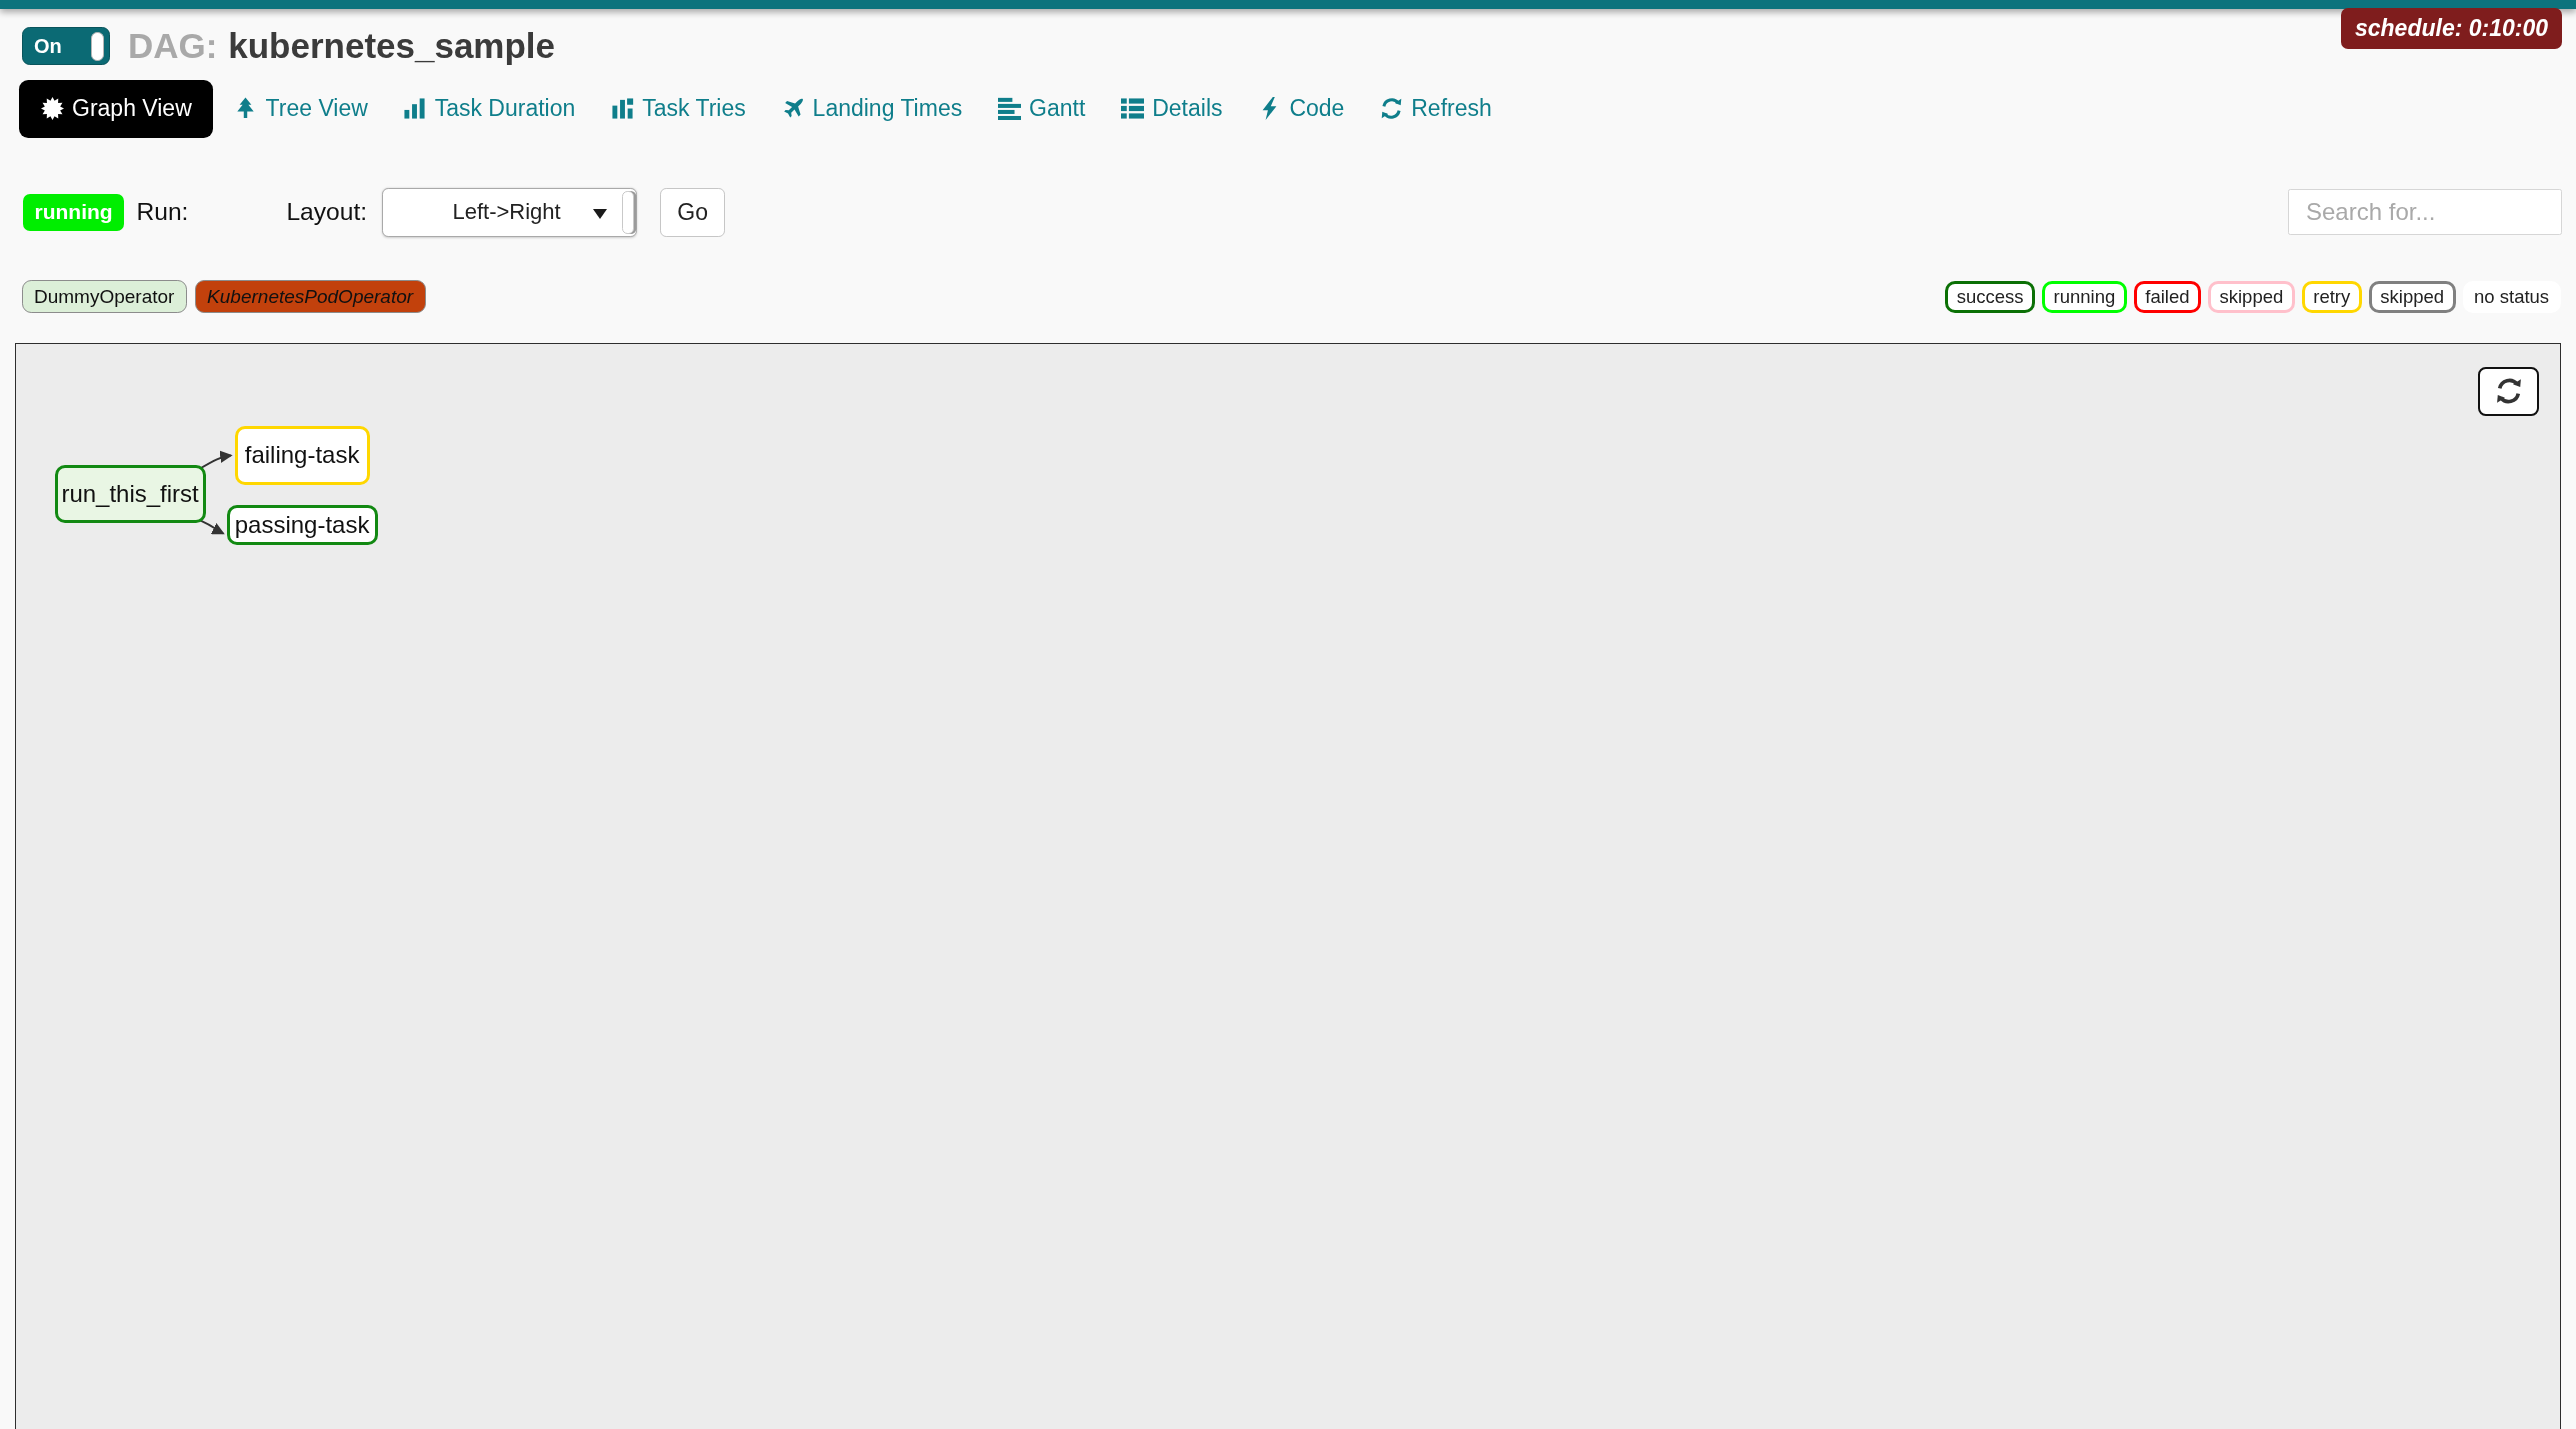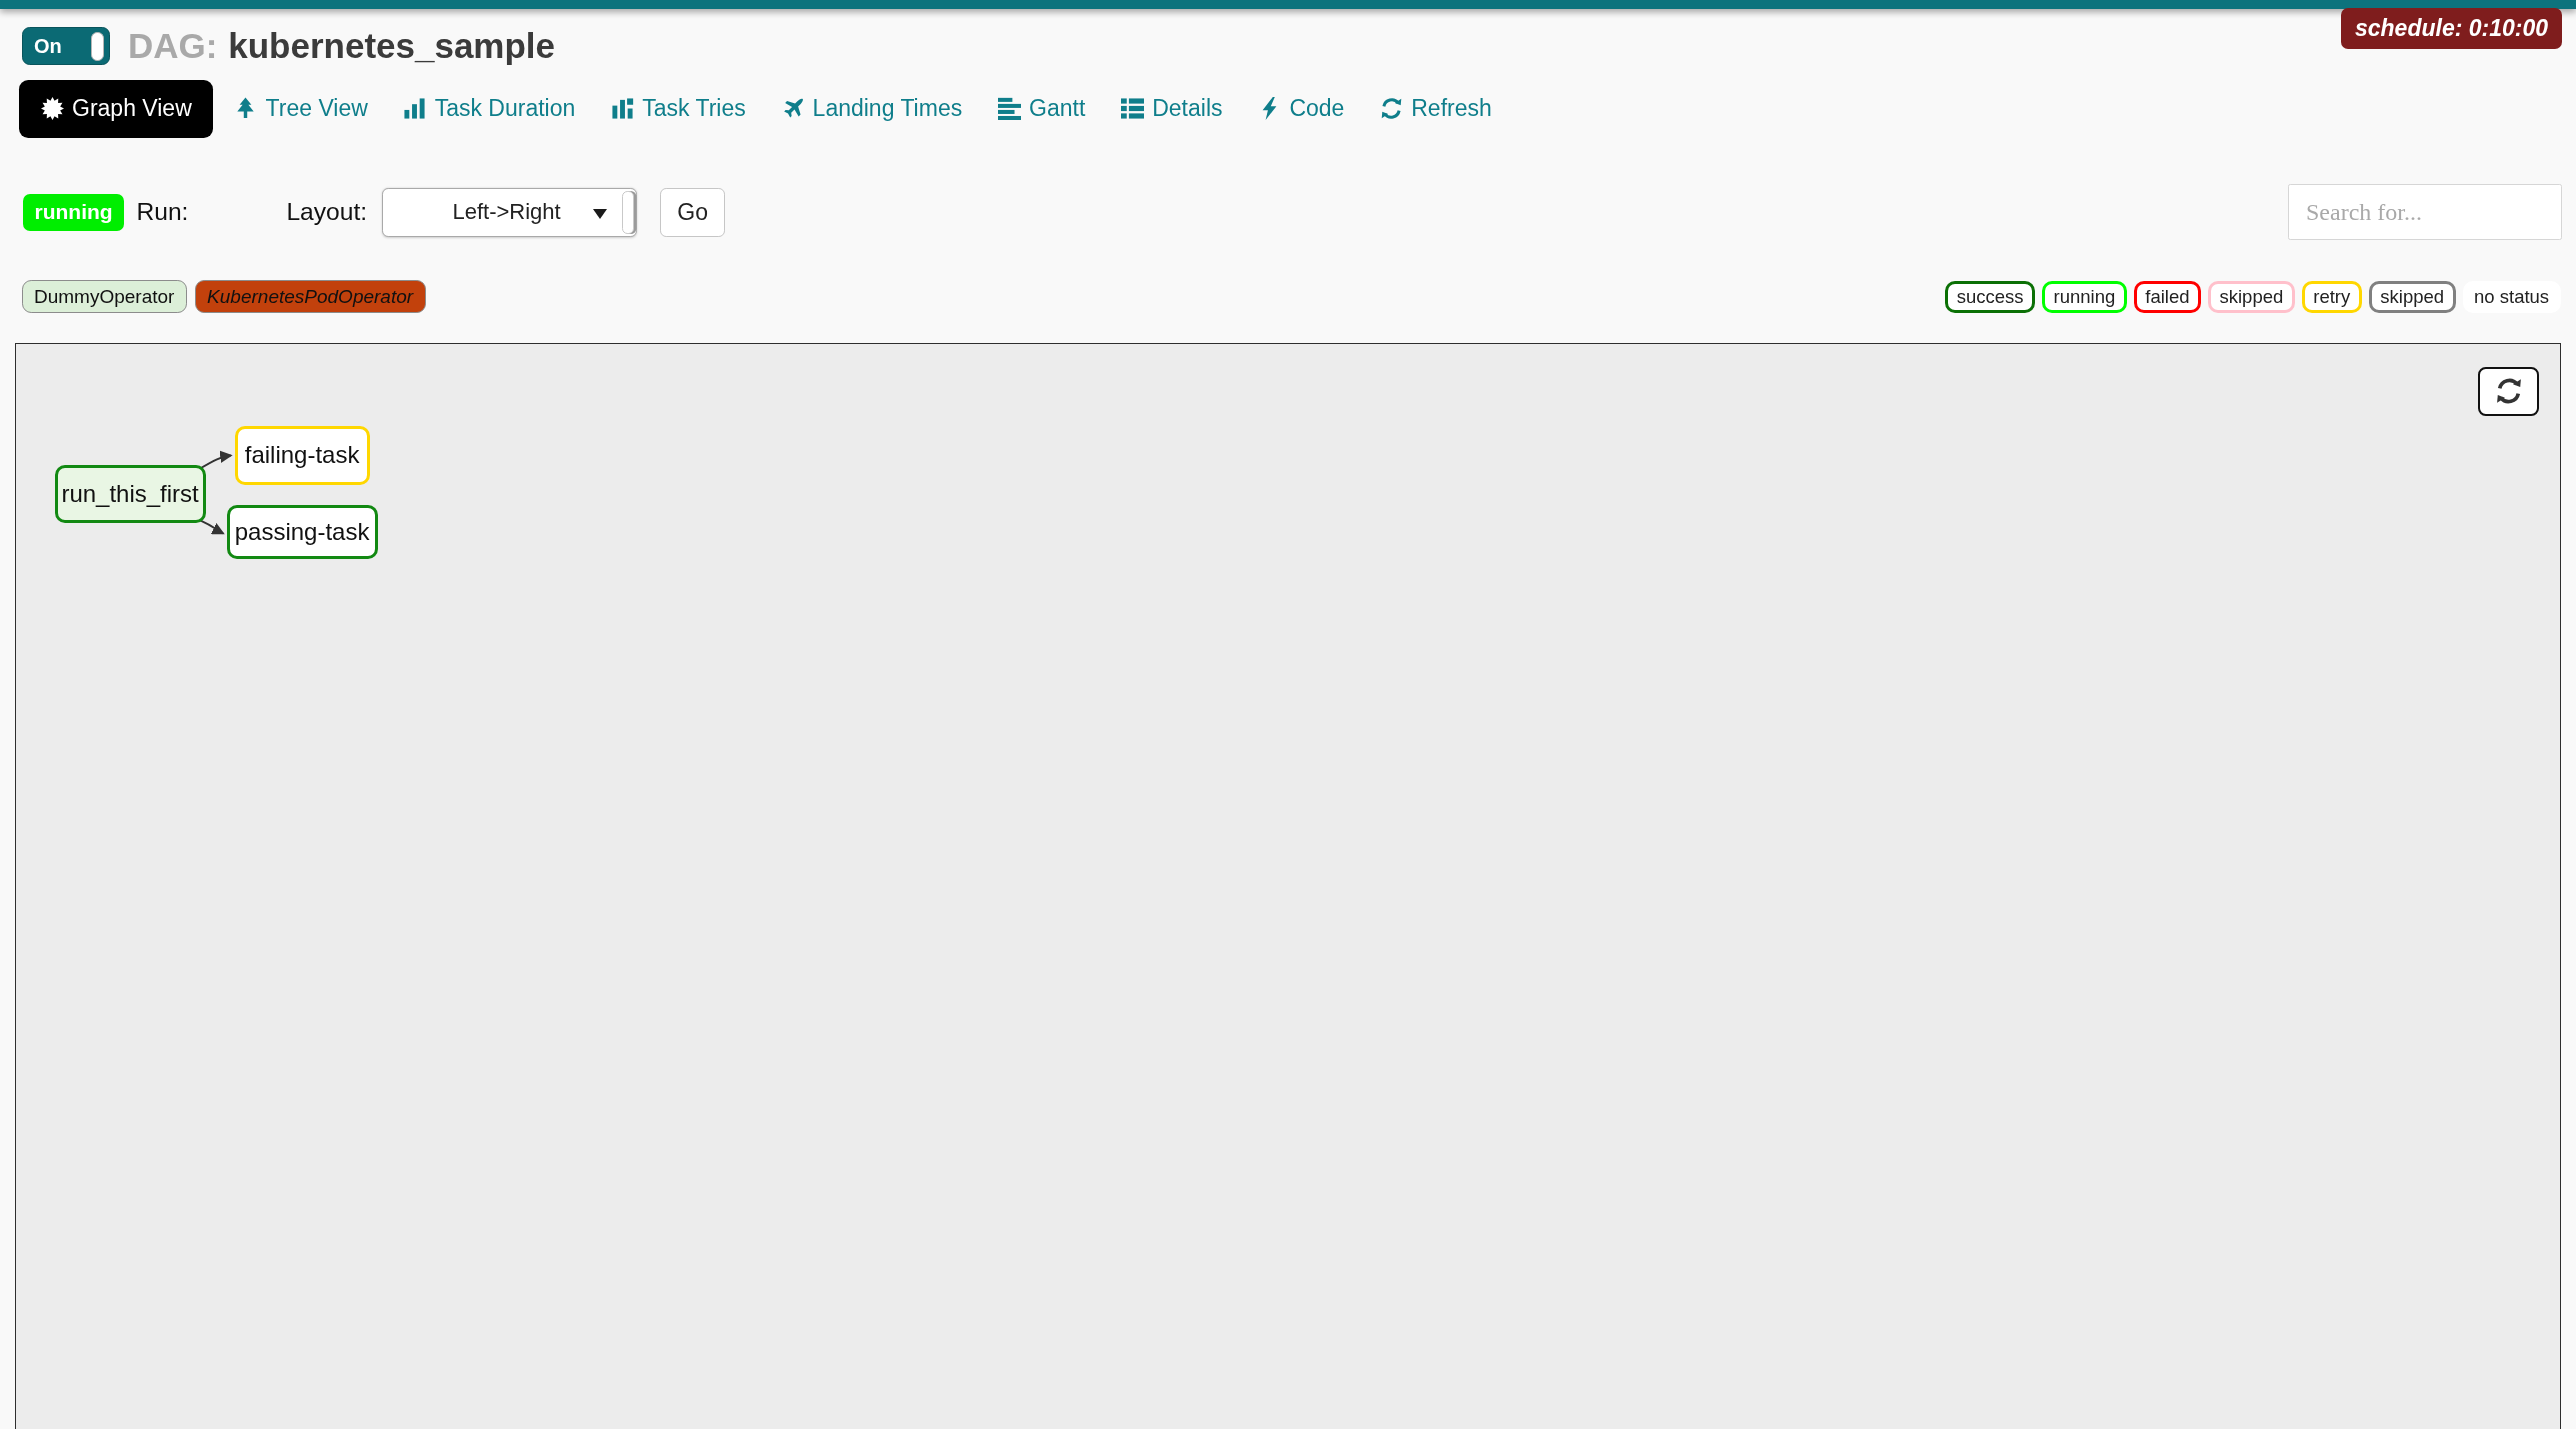--- a/index.html
+++ b/index.html
@@ -63,23 +63,23 @@
   }
   .sel-strip {
     position:absolute; right:2.3px; top:2.3px; bottom:2.3px; width:11.5px;
     background:#fff; border:0.8px solid #c9c9c9; border-radius:5.4px; box-shadow:2.3px 0 0 #9b9b9b;
   }
   .go-btn {
     height:49px; width:65px; margin-left:23px; background:#fff; border:0.8px solid #c6c6c6; border-radius:6.2px;
     font-size:23px; color:#222; font-family:inherit; cursor:pointer;
   }
   .search {
-    margin-left:auto; width:274px; height:56px; background:#fff;
+    margin-left:auto; width:274px; height:46px; background:#fff;
     border:1.5px solid #d6d6d6; border-radius:2.3px; font-size:24px; color:#333;
-    padding:0 0 0 17px; font-family:Liberation Serif, serif; outline:none;
+    padding:0 0 0 17px; font-family:Liberation Sans, sans-serif; outline:none;
   }
   .search::placeholder { color:#a9a9a9; }
 
   
   .legend-row { display:flex; align-items:center; justify-content:space-between; margin:42px 15.4px 0 21.5px; height:34px; }
   .op-legend { display:flex; align-items:center; gap:7.7px; }
   .op-pill {
     border:1.5px solid #8c8c8c; border-radius:9.2px; background:#fff;
     font-size:19px; color:#111; padding:4.6px 11.5px; white-space:nowrap;
   }
@@ -96,21 +96,21 @@
   }
   .edges { position:absolute; left:0; top:0; width:100%; height:100%; }
   .edge-path { fill:none; stroke:#333; stroke-width:2.5; }
   .node {
     position:absolute; display:flex; align-items:center; justify-content:center;
     font-size:24px; color:#111; border:3.8px solid #333; border-radius:10px;
     background:#fff; cursor:pointer; white-space:nowrap;
   }
   .node-a { left:39px;  top:121px; width:151px; height:58px; }
   .node-b { left:219px; top:82px; width:135px; height:59px; }
-  .node-c { left:211px; top:161px; width:151px; height:54px; }
+  .node-c { left:211px; top:161px; width:151px; height:40px; }
   .graph-refresh {
     position:absolute; top:23px; right:21px; width:61px; height:49px;
     background:#fff; border:2.3px solid #111; border-radius:7.7px; color:#333;
     display:flex; align-items:center; justify-content:center; cursor:pointer;
   }
   .graph-refresh svg { width:28px; height:28px; }
 </style>
 </head>
 <body>
 

